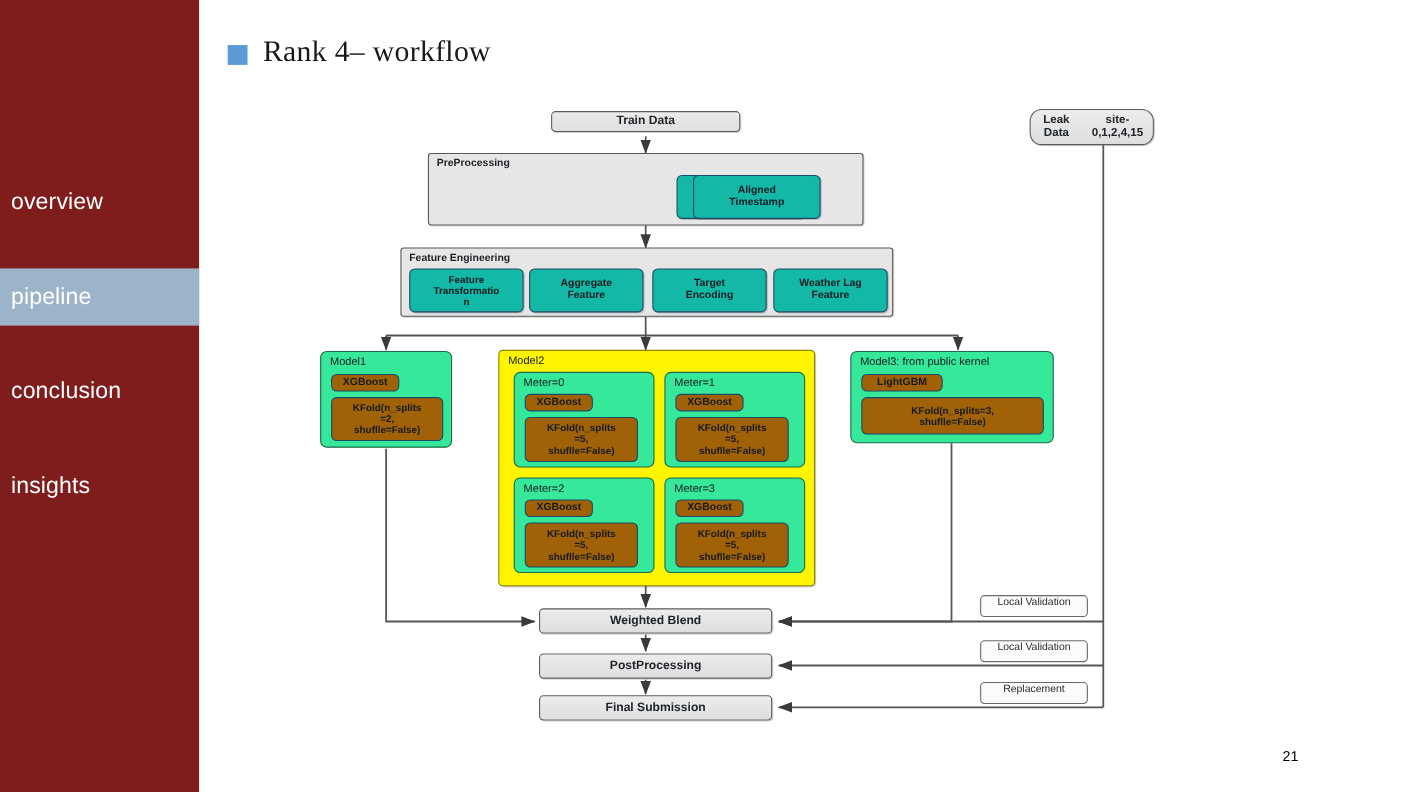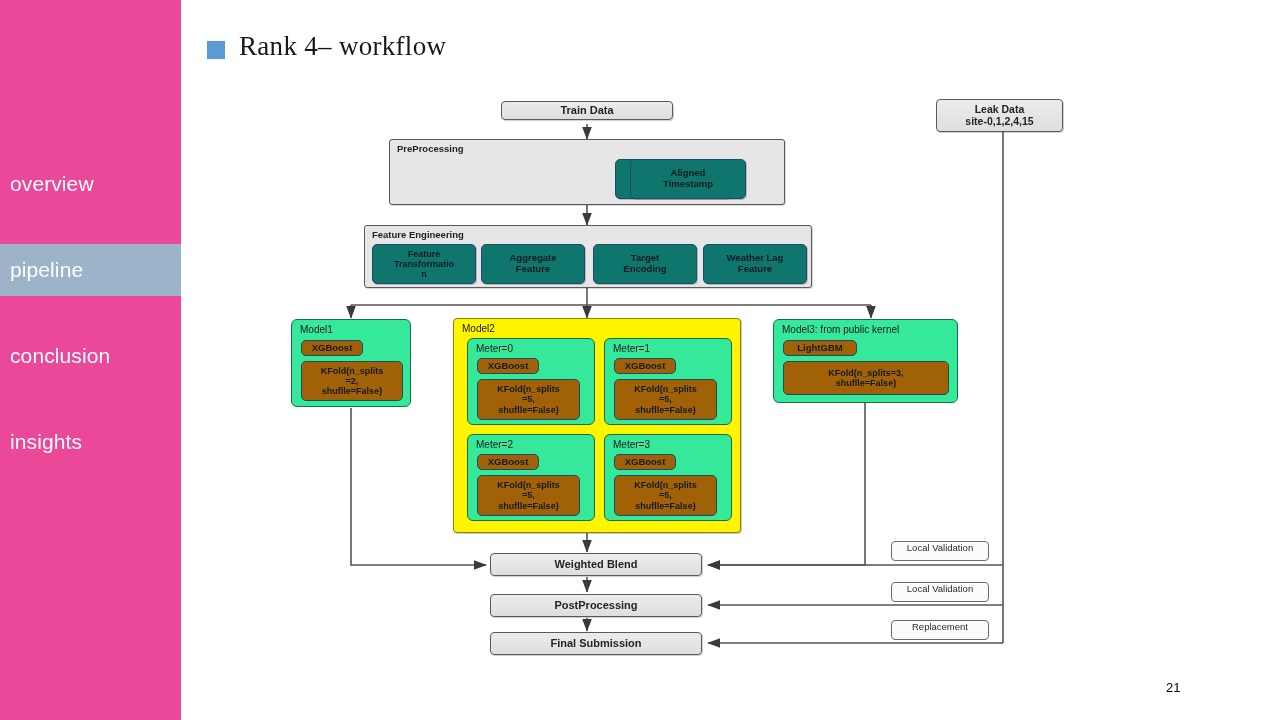--- a/index.html
+++ b/index.html
@@ -7,21 +7,21 @@
   body{
     width:1280px;height:720px;
     background:#ffffff;
     font-family:"Liberation Sans", sans-serif;
     overflow:hidden;
     position:relative;
   }
   
   #sidebar{
     position:absolute;left:0;top:0;width:181px;height:720px;
-    background:#ec4899;
+    background:#7f1d1d;
   }
   .side-item{
     position:absolute;left:0;width:181px;height:52px;
     display:flex;align-items:center;
     box-sizing:border-box;padding-left:10px;
     color:#ffffff;font-size:21px;font-weight:400;
     font-family:"Liberation Sans", sans-serif;
     letter-spacing:0.1px;
   }
   .side-item.active{background:#9cb3c9;}
@@ -70,21 +70,21 @@
     background:#e6e6e6;
     box-shadow:1px 1px 0 rgba(0,0,0,.15);
     padding-left:11px;
   }
   .group > .glabel{
     position:absolute;left:7px;top:3px;
     font-size:9.5px;font-weight:bold;color:#1b1f24;
     font-family:"Liberation Sans", sans-serif;
   }
   .cyan{
-    background:#0f766e;
+    background:#14b8a6;
     border:1.3px solid #1b4b66;
     border-radius:5px;
     box-shadow:1px 1px 0 rgba(0,0,0,.2);
   }
   .cyan2{
     background:#a16207;
     border:1.3px solid #1b4b66;
     border-radius:5px;
   }
   .yellow{
@@ -181,21 +181,21 @@
       <path d="M822,605 L527,605" marker-end="url(#ah)"></path>
 
       <path d="M822,643 L527,643" marker-end="url(#ah)"></path>
     </g>
   </svg>
 
   <div class="node grey" style="left:320px;top:101px;width:172px;height:19px;font-size:11px;text-align:center;">
     <span>Train Data</span>
   </div>
 
-  <div class="node grey" style="left:755px;top:99px;width:127px;height:33px;font-size:10.5px;flex-direction:column;">
+  <div class="node grey" style="left:755px;top:99px;width:113px;height:33px;font-size:10.5px;border-radius:11px;">
     <span>Leak Data</span>
     <span>site-0,1,2,4,15</span>
   </div>
 
   <div class="group" style="left:208px;top:139px;width:396px;height:66px;">
     <div class="glabel">PreProcessing</div>
     <div class="chip cyan" style="left:225px;top:19px;width:116px;height:40px;font-size:9.5px;flex-direction:column;">
       <span>Generate</span>
       <span>Exception_Label</span>
     </div>

